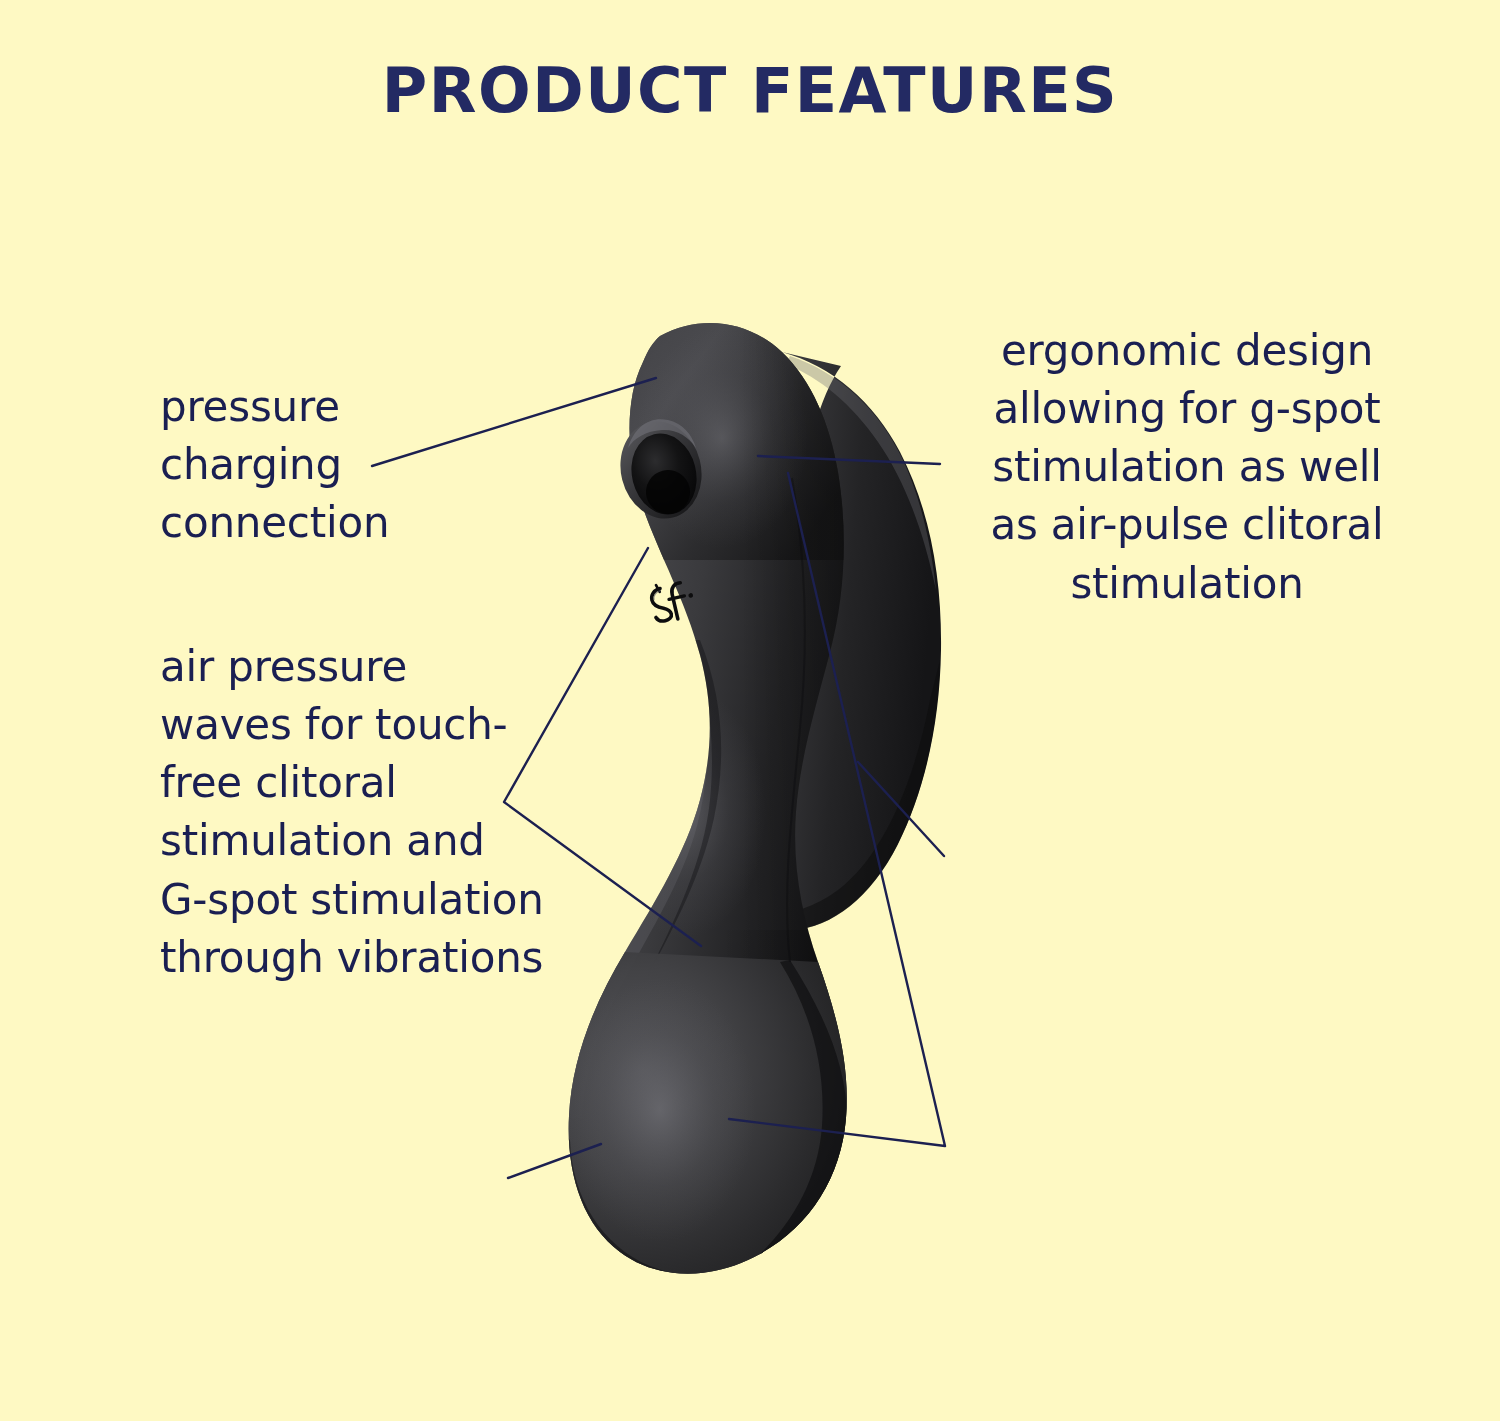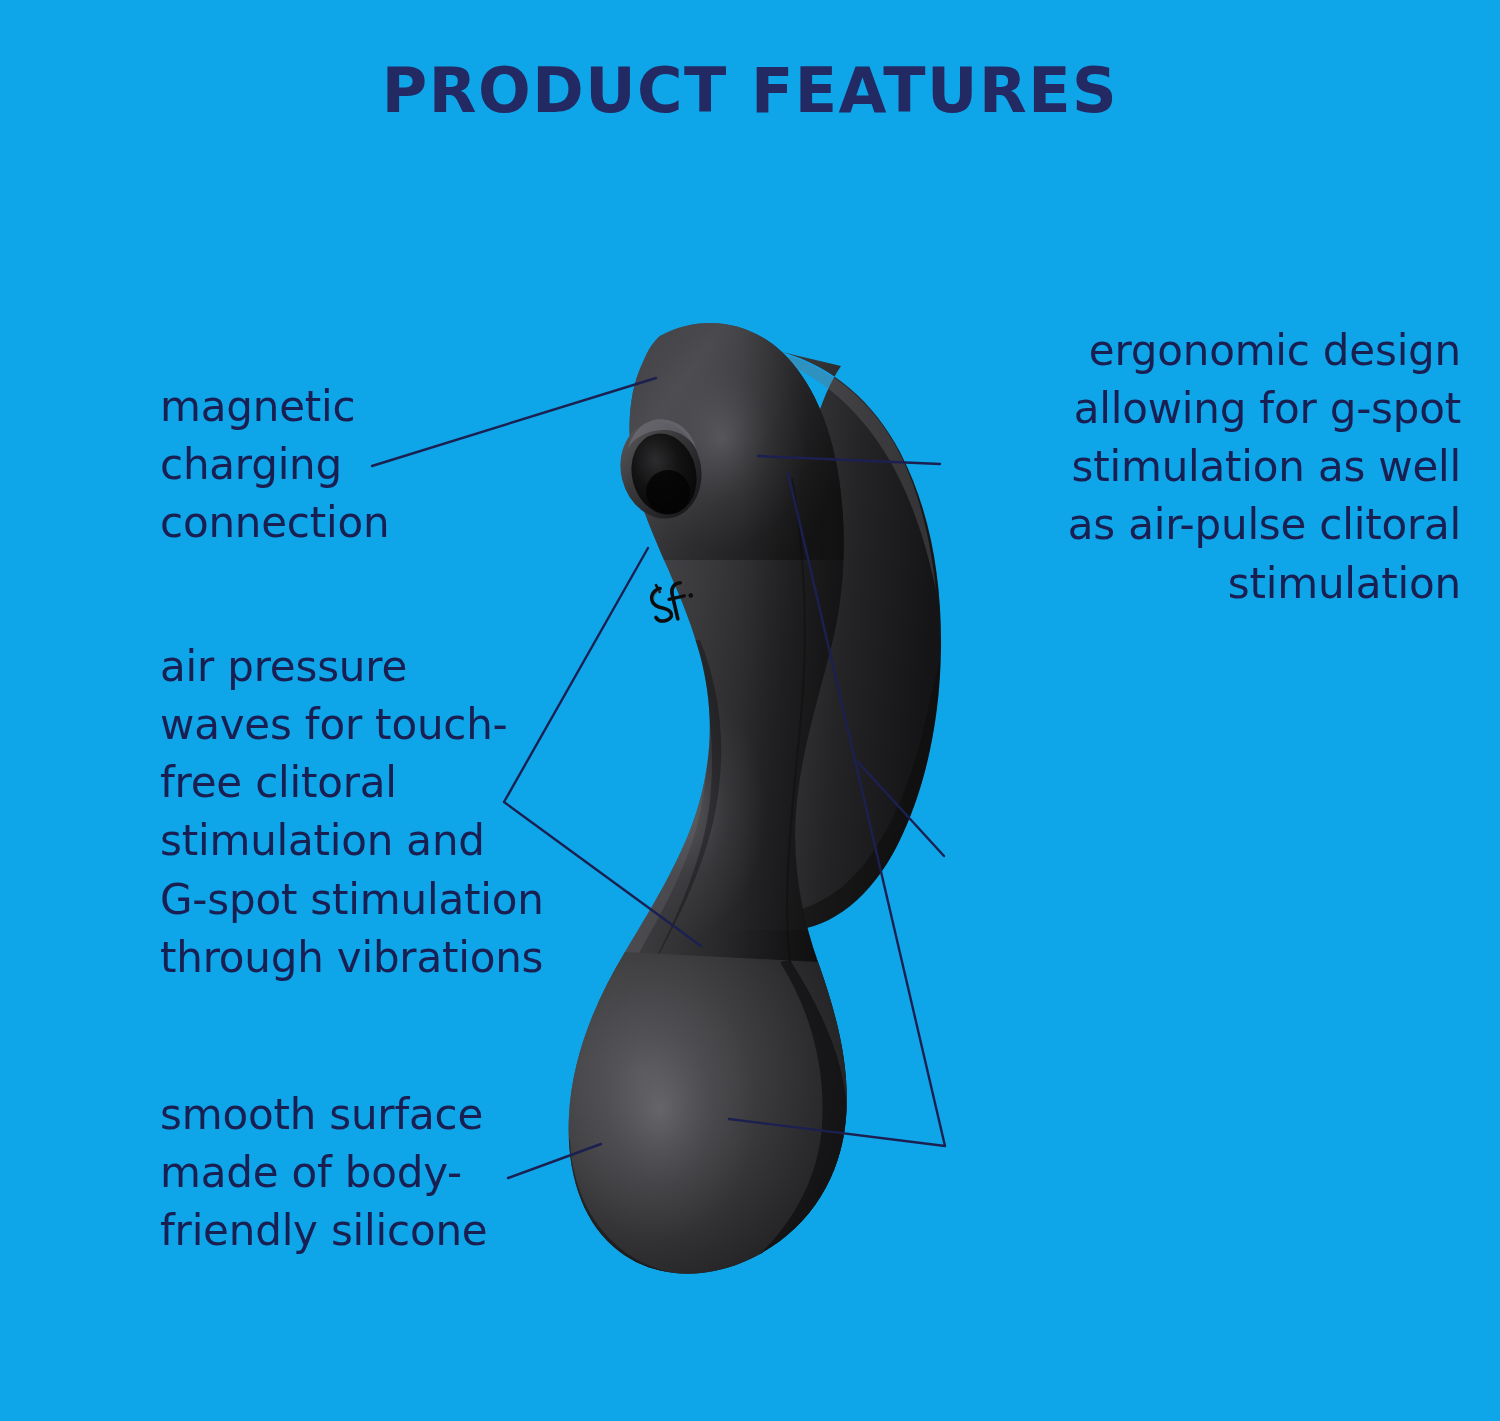--- a/index.html
+++ b/index.html
@@ -8,21 +8,21 @@
     padding: 0;
     background: #ffffff;
   }
   body {
     font-family: "Liberation Sans", sans-serif;
   }
   #page {
     position: relative;
     width: 1500px;
     height: 1421px;
-    background: #0ea5e9;
+    background: #fef9c3;
     overflow: hidden;
   }
 
   
   #page-title {
     position: absolute;
     left: 0;
     top: 58px;
     width: 1500px;
     text-align: center;
@@ -39,21 +39,21 @@
     position: absolute;
     color: #1a1f52;
     font-family: "DejaVu Sans", sans-serif;
     font-weight: 400;
     font-size: 42px;
     line-height: 1.385;
     letter-spacing: -0.2px;
     white-space: pre-line;
   }
   .callout.left  { text-align: left; }
-  .callout.right { text-align: right; margin-left: 39px; }
+  .callout.right { text-align: center; }
 
   #callout-magnetic-charging     { left: 160px;  top: 378px;  width: 420px; }
   #callout-air-pressure          { left: 160px;  top: 638px;  width: 430px; }
   #callout-smooth-surface        { left: 160px;  top: 1086px; width: 430px; }
   #callout-ergonomic-design      { left: 952px;  top: 322px;  width: 470px; }
   #callout-easily-switch         { left: 952px;  top: 702px;  width: 480px; }
   #callout-two-motors            { left: 952px;  top: 1088px; width: 470px; }
 
   
   #product-svg, #leader-svg {
@@ -328,34 +328,31 @@
 
     <path class="leader-line" d="M 940,464 L 758,456"></path>
 
     <path class="leader-line" d="M 944,856 L 858,762"></path>
 
     <path class="leader-line" d="M 788,473 L 945,1146 L 729,1119"></path>
   </svg>
 
   <div id="page-title">PRODUCT FEATURES</div>
 
-  <div class="callout left" id="callout-magnetic-charging">magnetic
+  <div class="callout left" id="callout-magnetic-charging">pressure
 charging
 connection</div>
 
   <div class="callout left" id="callout-air-pressure">air pressure
 waves for touch-
 free clitoral
 stimulation and
 G-spot stimulation
 through vibrations</div>
 
-  <div class="callout left" id="callout-smooth-surface">smooth surface
-made of body-
-friendly silicone</div>
 
   <div class="callout right" id="callout-ergonomic-design">ergonomic design
 allowing for g-spot
 stimulation as well
 as air-pulse clitoral
 stimulation</div>
 
 
 
 </div>

